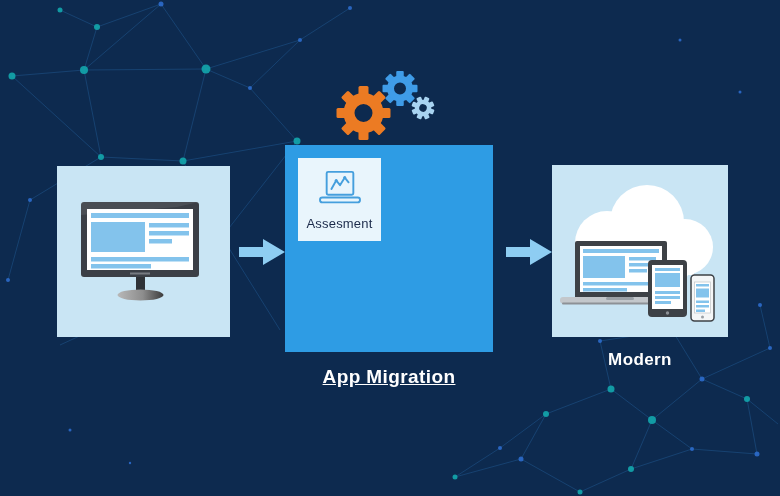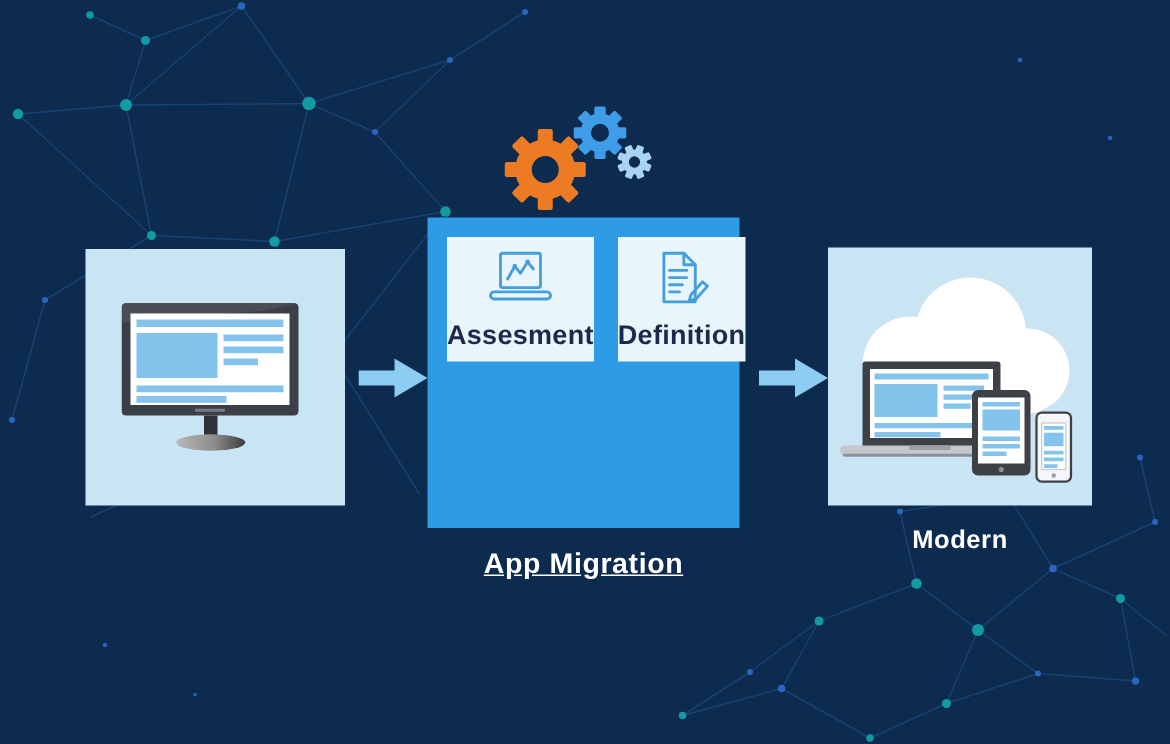--- a/index.html
+++ b/index.html
@@ -13,21 +13,21 @@
   .panel-modern{left:552px;top:165px;width:176px;height:172px;background:#c9e5f4;}
   .panel-migration{
     left:285px;top:145px;width:208px;height:207px;background:#2e9ce4;
     box-sizing:border-box;padding:13px;display:grid;
     grid-template-columns:1fr 1fr;grid-template-rows:1fr 1fr;gap:15px 16px;
   }
   .tile{
     background:#e9f5fc;display:flex;flex-direction:column;
     align-items:center;justify-content:center;gap:7px;
   }
-  .tile-label{font-size:18px;font-weight:700;color:#1b2a4a;letter-spacing:.2px;}
+  .tile-label{font-size:13px;font-weight:400;color:#1b2a4a;letter-spacing:.2px;}
   .stage-label{position:absolute;color:#ffffff;font-weight:700;text-align:center;letter-spacing:.4px;}
   #label-legacy{left:57px;top:350px;width:173px;font-size:17px;}
   #label-migration{left:285px;top:366px;width:208px;font-size:19px;text-decoration:underline;}
   #label-modern{left:552px;top:350px;width:176px;font-size:17px;}
 </style>
 </head>
 <body>
 
 <div id="canvas">
 
@@ -164,32 +164,20 @@
     <div class="tile">
       <svg width="46" height="40" viewBox="0 0 48 42" fill="none" stroke="#459fdd" stroke-width="2" stroke-linecap="round" stroke-linejoin="round">
         <rect x="10" y="3" width="28" height="24" rx="1.5"></rect>
         <polyline points="15,21 20,12 24,17 29,9 33,14"></polyline>
         <circle cx="20" cy="12" r="1.6" fill="#459fdd" stroke="none"></circle>
         <circle cx="29" cy="9" r="1.6" fill="#459fdd" stroke="none"></circle>
         <rect x="3" y="30" width="42" height="5" rx="2.5"></rect>
       </svg>
       <div class="tile-label">Assesment</div>
     </div>
-    <div class="tile">
-      <svg width="46" height="40" viewBox="0 0 48 42" fill="none" stroke="#459fdd" stroke-width="2" stroke-linecap="round" stroke-linejoin="round">
-        <path d="M12,3 h14 l8,8 v26 h-22 z"></path>
-        <path d="M26,3 v8 h8"></path>
-        <line x1="16" y1="15" x2="28" y2="15"></line>
-        <line x1="16" y1="20" x2="28" y2="20"></line>
-        <line x1="16" y1="25" x2="25" y2="25"></line>
-        <line x1="16" y1="30" x2="23" y2="30"></line>
-        <path d="M31,32 l8,-9 3.5,3 -8,9 -4.7,1.2 z"></path>
-      </svg>
-      <div class="tile-label">Definition</div>
-    </div>
   </div>
 
   <svg class="abs" style="left:506px;top:237px" width="46" height="30" viewBox="0 0 46 30">
     <path d="M0,10 h24 v-8 l22,13 -22,13 v-8 h-24 z" fill="#8ecdf2"></path>
   </svg>
 
   <div class="panel panel-modern">
     <svg class="abs" style="left:0;top:0" width="176" height="172" viewBox="0 0 176 172">
       <g fill="#ffffff">
         <circle cx="55" cy="78" r="32"></circle>

